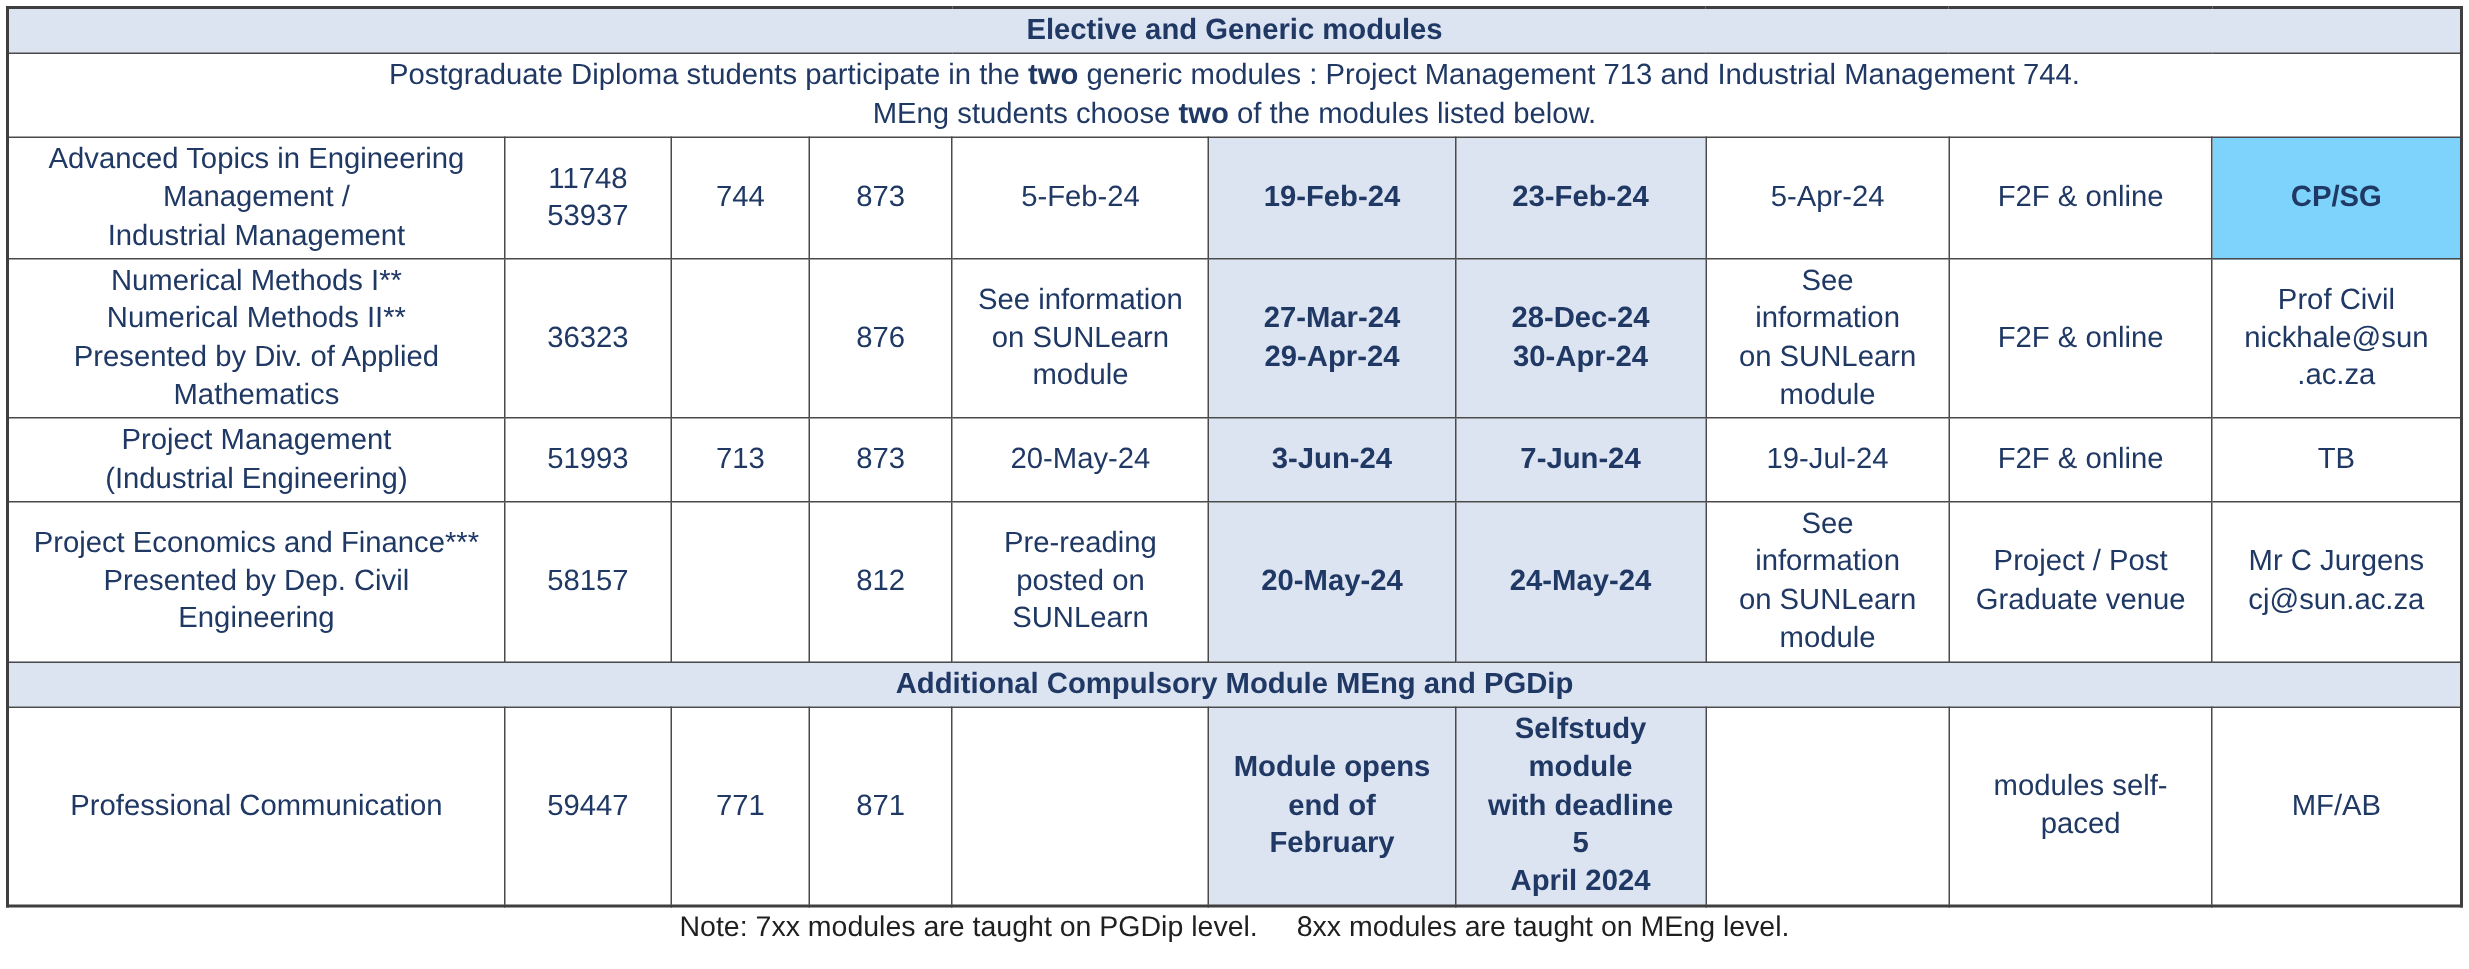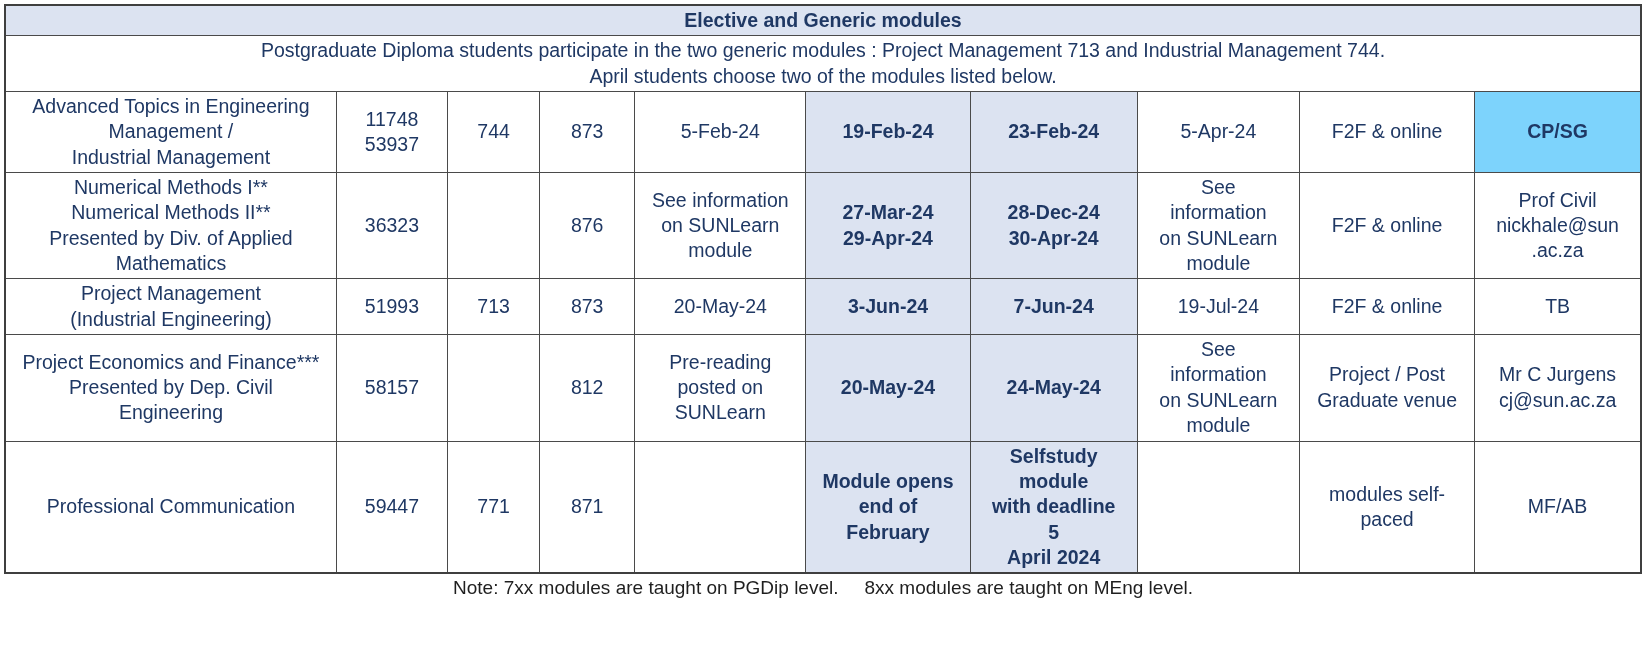--- a/index.html
+++ b/index.html
@@ -56,21 +56,21 @@
   }
   td.intro {
     background: #ffffff;
     text-align: left;
     color: #1f1f1f;
     font-weight: normal;
     font-size: 19.5px;
     padding: 4px 8px 6px 10px;
     line-height: 1.42;
   }
-  td.intro b { font-weight: normal; }
+  td.intro b { font-weight: bold; }
 
   
   td.name {
     text-align: left;
     padding-left: 9px;
   }
   td.blue   { color: #1f3864; }
   td.olive  { color: #4b5c28; }
   td.shade  { background: #dce3f1; font-weight: bold; }
   td.green  { background: #7dd3fc; font-weight: bold; }
@@ -108,21 +108,21 @@
       <tr>
         <td class="banner" colspan="10">Elective and Generic modules</td>
       </tr>
 
       <tr>
         <td class="intro" colspan="10">
           <div>
             <span>Postgraduate Diploma students participate in the </span><b>two</b><span> generic modules : Project Management 713 and Industrial Management 744.</span>
           </div>
           <div>
-            <span>April students choose </span><b>two</b><span> of the modules listed below.</span>
+            <span>MEng students choose </span><b>two</b><span> of the modules listed below.</span>
           </div>
         </td>
       </tr>
 
       <tr>
         <td class="name blue">
           <div>Advanced Topics in Engineering</div>
           <div>Management /</div>
           <div>Industrial Management</div>
         </td>
@@ -215,20 +215,23 @@
         <td class="olive">
           <div>Project / Post</div>
           <div>Graduate venue</div>
         </td>
         <td class="olive">
           <div>Mr C Jurgens</div>
           <div>cj@sun.ac.za</div>
         </td>
       </tr>
 
+      <tr>
+        <td class="banner2" colspan="10">Additional Compulsory Module MEng and PGDip</td>
+      </tr>
 
       <tr style="height:105px">
         <td class="name blue">Professional Communication</td>
         <td class="blue">59447</td>
         <td class="blue">771</td>
         <td class="blue">871</td>
         <td class="blue"></td>
         <td class="blue shade">
           <div>Module opens</div>
           <div>end of</div>

